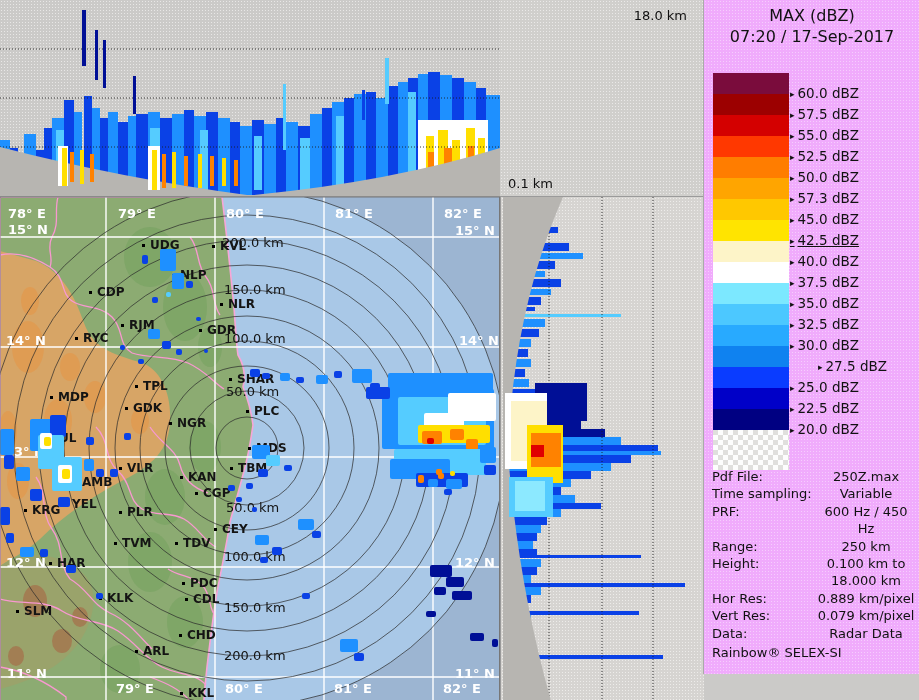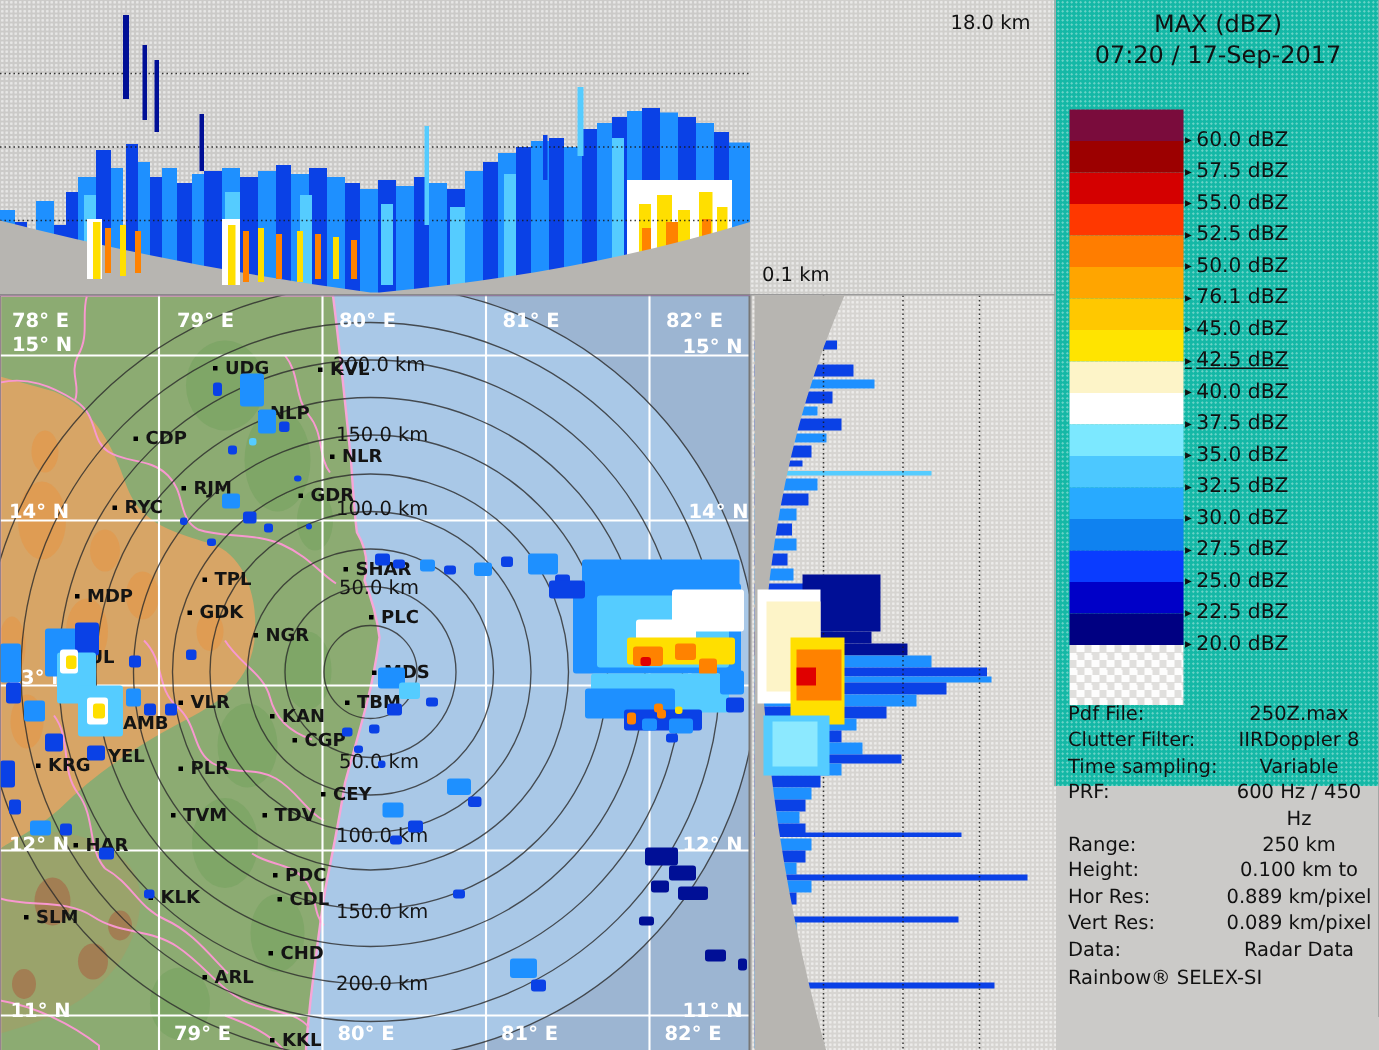--- a/index.html
+++ b/index.html
@@ -5,21 +5,21 @@
   html,body{margin:0;padding:0;background:#888;}
   #app{position:relative;width:919px;height:700px;overflow:hidden;
        font-family:"DejaVu Sans","Liberation Sans",sans-serif;background:#cbcac8;}
   .panel{position:absolute;}
   .stipple{background-image:radial-gradient(rgba(255,255,255,.55) .8px,transparent .95px);
            background-size:3px 3px;}
   #top-panel{left:0;top:0;width:500px;height:196px;background-color:#cbcac8;}
   #corner-panel{left:500px;top:0;width:203px;height:196px;background-color:#d0cfcc;}
   #map-panel{left:0;top:196px;width:500px;height:504px;background:#d946ef;border-top:1px solid #8a8a8a;}
   #right-panel{left:500px;top:196px;width:203px;height:504px;background-color:#d6d4d1;border-top:1px solid #9a9a9a;border-left:1px solid #9a9a9a;}
-  #legend-panel{left:703px;top:0;width:216px;height:524px;background-color:#14b8a6;border-left:1px solid #aaa;}
+  #legend-panel{left:703px;top:0;width:216px;height:674px;background-color:#f0abfc;border-left:1px solid #aaa;}
   #legend-panel .stip2{position:absolute;inset:0;background-image:radial-gradient(rgba(255,255,255,.4) .7px,transparent .85px);background-size:3px 3px;pointer-events:none;}
   #legend-title{position:absolute;left:0;top:5px;width:100%;text-align:center;color:#111;
                 font-size:16px;line-height:21px;}
   #corner-hmax{position:absolute;right:16px;top:8px;font-size:13px;color:#111;}
   #corner-hmin{position:absolute;left:8px;bottom:5px;font-size:13px;color:#111;}
   #swatches{position:absolute;left:9px;top:73px;width:76px;}
   .sw{width:76px;height:21px;}
   #nodata{width:76px;height:40px;
      background:repeating-conic-gradient(#fdfdfd 0% 25%, #e0dfdd 0% 50%) 0 0/10px 10px;}
   .leg-row{position:absolute;left:86px;font-size:13.5px;color:#111;white-space:nowrap;}
@@ -509,65 +509,65 @@
         <div class="sw" style="background: rgb(0, 0, 200);"></div>
         <div class="sw" style="background: rgb(0, 0, 130);"></div>
         <div id="nodata"></div>
       </div>
     <div id="leg-labels">
         <div class="leg-row" style="top: 85px;"><span class="arr">▸</span><span>60.0 dBZ</span></div>
         <div class="leg-row" style="top: 106px;"><span class="arr">▸</span><span>57.5 dBZ</span></div>
         <div class="leg-row" style="top: 127px;"><span class="arr">▸</span><span>55.0 dBZ</span></div>
         <div class="leg-row" style="top: 148px;"><span class="arr">▸</span><span>52.5 dBZ</span></div>
         <div class="leg-row" style="top: 169px;"><span class="arr">▸</span><span>50.0 dBZ</span></div>
-        <div class="leg-row" style="top: 190px;"><span class="arr">▸</span><span>76.1 dBZ</span></div>
+        <div class="leg-row" style="top: 190px;"><span class="arr">▸</span><span>57.3 dBZ</span></div>
         <div class="leg-row" style="top: 211px;"><span class="arr">▸</span><span>45.0 dBZ</span></div>
         <div class="leg-row" style="top: 232px; text-decoration: underline;"><span class="arr">▸</span><span>42.5 dBZ</span></div>
         <div class="leg-row" style="top: 253px;"><span class="arr">▸</span><span>40.0 dBZ</span></div>
         <div class="leg-row" style="top: 274px;"><span class="arr">▸</span><span>37.5 dBZ</span></div>
         <div class="leg-row" style="top: 295px;"><span class="arr">▸</span><span>35.0 dBZ</span></div>
         <div class="leg-row" style="top: 316px;"><span class="arr">▸</span><span>32.5 dBZ</span></div>
         <div class="leg-row" style="top: 337px;"><span class="arr">▸</span><span>30.0 dBZ</span></div>
-        <div class="leg-row" style="top: 358px;"><span class="arr">▸</span><span>27.5 dBZ</span></div>
+        <div class="leg-row" style="top: 358px; padding-left: 28px;"><span class="arr">▸</span><span>27.5 dBZ</span></div>
         <div class="leg-row" style="top: 379px;"><span class="arr">▸</span><span>25.0 dBZ</span></div>
         <div class="leg-row" style="top: 400px;"><span class="arr">▸</span><span>22.5 dBZ</span></div>
         <div class="leg-row" style="top: 421px;"><span class="arr">▸</span><span>20.0 dBZ</span></div>
       </div>
     <div id="meta">
         <div class="meta-row">
           <span class="m-label">Pdf File:</span>
           <span class="m-value">250Z.max</span>
         </div>
         <div class="meta-row">
-          <span class="m-label">Clutter Filter:</span>
-          <span class="m-value">IIRDoppler 8</span>
-        </div>
-        <div class="meta-row">
           <span class="m-label">Time sampling:</span>
           <span class="m-value">Variable</span>
         </div>
         <div class="meta-row">
           <span class="m-label">PRF:</span>
           <span class="m-value">600 Hz / 450 Hz</span>
         </div>
         <div class="meta-row">
           <span class="m-label">Range:</span>
           <span class="m-value">250 km</span>
         </div>
         <div class="meta-row">
           <span class="m-label">Height:</span>
           <span class="m-value">0.100 km to</span>
         </div>
         <div class="meta-row">
+          <span class="m-label"></span>
+          <span class="m-value">18.000 km</span>
+        </div>
+        <div class="meta-row">
           <span class="m-label">Hor Res:</span>
           <span class="m-value">0.889 km/pixel</span>
         </div>
         <div class="meta-row">
           <span class="m-label">Vert Res:</span>
-          <span class="m-value">0.089 km/pixel</span>
+          <span class="m-value">0.079 km/pixel</span>
         </div>
         <div class="meta-row">
           <span class="m-label">Data:</span>
           <span class="m-value">Radar Data</span>
         </div>
         <div id="meta-footer">Rainbow® SELEX-SI</div>
       </div>
   </div>
 </div>
 

